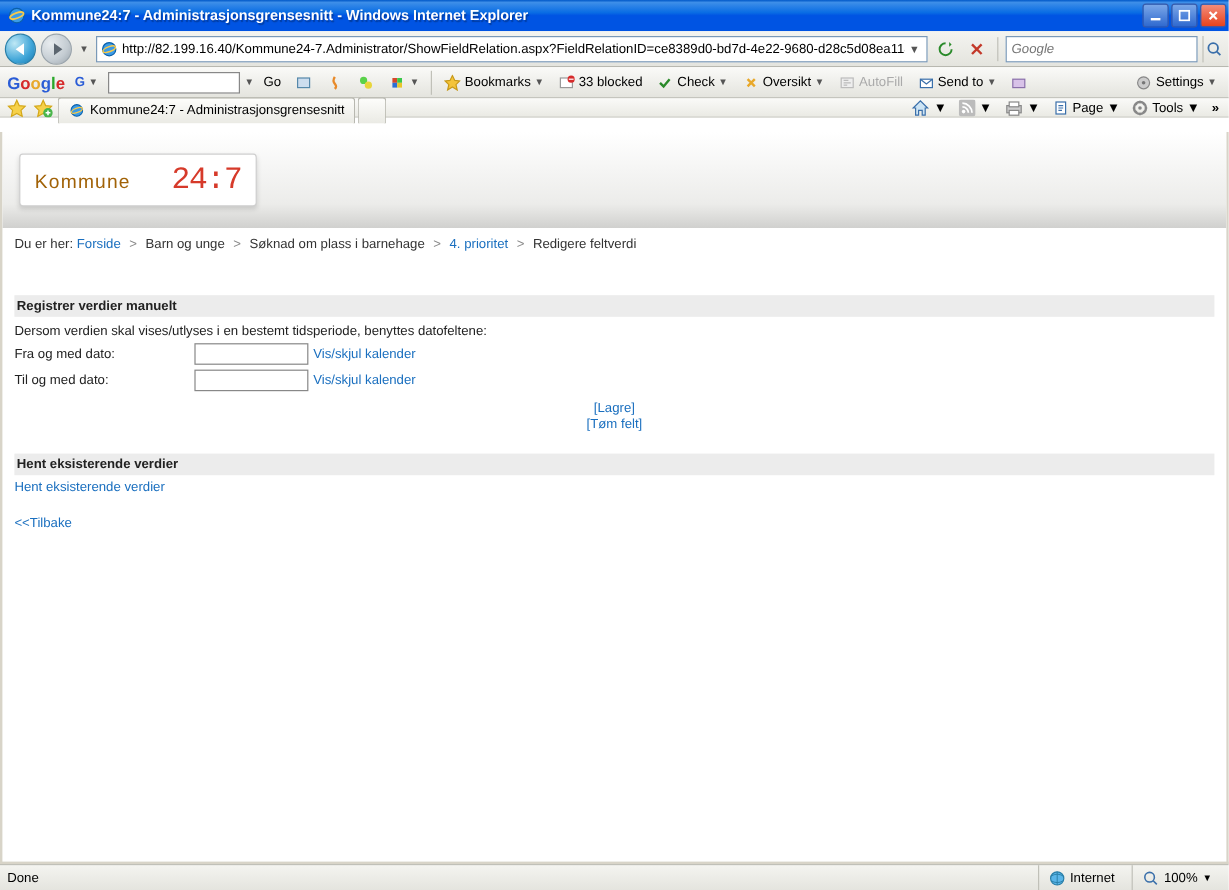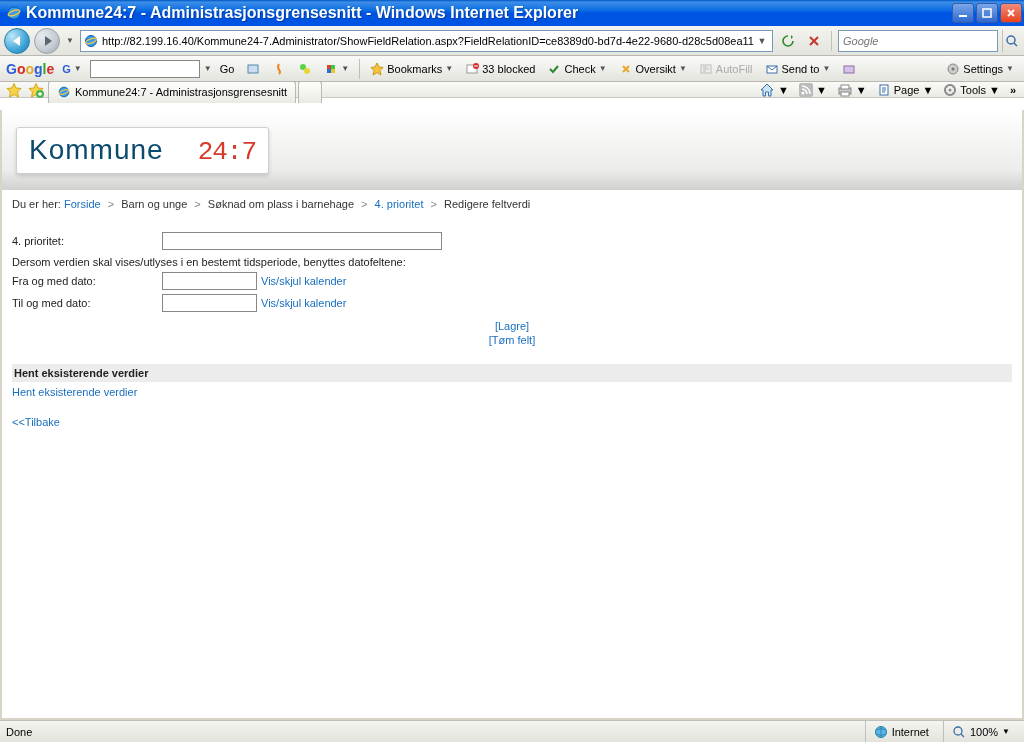--- a/index.html
+++ b/index.html
@@ -1,21 +1,21 @@
 <!DOCTYPE html>
 <html><head>
 <meta charset="utf-8">
 <style>
 * { margin: 0; padding: 0; box-sizing: border-box; }
 body { font-family: Tahoma, Arial, sans-serif; font-size: 11px; background: #fff; width: 1024px; height: 742px; overflow: hidden; position: relative; }
 
 
 .titlebar { height: 26px; background: linear-gradient(to bottom, #0058c8 0%, #3d8ee8 8%, #0a6de4 40%, #0054e3 50%, #0054e3 100%); display: flex; align-items: center; padding: 0 2px 0 6px; color: #fff; font-weight: bold; }
 .titlebar .ie-icon { width: 16px; height: 16px; margin-right: 4px; }
-.titlebar .title { flex: 1; font-size: 16px; text-shadow: 1px 1px 1px rgba(0,0,0,.3); }
+.titlebar .title { flex: 1; font-size: 12px; text-shadow: 1px 1px 1px rgba(0,0,0,.3); }
 .win-btns { display: flex; gap: 2px; }
 .win-btn { width: 22px; height: 20px; border: 1px solid #3a5aa8; border-radius: 3px; display: flex; align-items: center; justify-content: center; font-family: Arial; font-size: 12px; font-weight: bold; cursor: default; }
 .win-btn.min, .win-btn.max { background: linear-gradient(to bottom, #7ba7e8, #2f69cf); color: #fff; }
 .win-btn.close { background: linear-gradient(to bottom, #f28c7a, #e8421b); color: #fff; }
 
 
 .addr-row { height: 30px; background: linear-gradient(to bottom, #f4f4f0, #e4e4de); border-bottom: 1px solid #b8b8b0; display: flex; align-items: center; padding: 0 4px; gap: 4px; }
 .nav-circle { width: 26px; height: 26px; border-radius: 50%; background: radial-gradient(circle at 30% 30%, #bfe8f5, #3fa5d8 60%, #1879b0); border: 1px solid #2a7fa8; display: flex; align-items: center; justify-content: center; position: relative; }
 .nav-circle.fwd { background: radial-gradient(circle at 30% 30%, #e8ecef, #c4ccd2 60%, #9aa4ac); border-color: #9aa4ac; }
 .nav-arrow { width: 0; height: 0; border-top: 5px solid transparent; border-bottom: 5px solid transparent; }
@@ -46,21 +46,21 @@
 .fav-star { width: 20px; height: 20px; display: flex; align-items: center; justify-content: center; }
 .tab { height: 22px; background: linear-gradient(to bottom,#fdfdfb,#eaeae4); border: 1px solid #b8b8b0; border-bottom: none; border-radius: 3px 3px 0 0; display: flex; align-items: center; padding: 0 8px; gap: 4px; max-width: 300px; margin-top: 4px; }
 .tab.blank { width: 24px; padding: 0; justify-content: center; }
 .favbar .spacer { flex: 1; }
 .cmd-btn { padding: 2px 4px; display: flex; align-items: center; gap: 3px; }
 
 
 .content-wrap { position: absolute; top: 110px; bottom: 22px; left: 0; right: 0; border: 2px solid #d8d4c8; border-top: none; overflow: hidden; background: #fff; }
 .logo-area { height: 80px; background: linear-gradient(to bottom, #fff 0, #ececea 60px, #d0d0ce 80px); display: flex; align-items: center; padding-left: 14px; }
 .logo-box { background: #fff; border: 1px solid #cfcfcf; border-radius: 3px; padding: 6px 12px; box-shadow: 0 2px 4px rgba(0,0,0,.15); display: flex; align-items: baseline; gap: 2px; }
-.logo-k { font-family: Verdana, sans-serif; font-size: 28px; color: #0c4a6e; letter-spacing: 1px; }
+.logo-k { font-family: Verdana, sans-serif; font-size: 16px; color: #a16207; letter-spacing: 1px; }
 .logo-247 { font-family: "Courier New", monospace; font-size: 26px; color: #d63a2a; letter-spacing: -1px; margin-left: 32px; }
 .logo-admin { font-family: Verdana, sans-serif; font-size: 24px; color: #555; margin-left: 10px; }
 
 .breadcrumb { padding: 8px 10px; font-size: 11px; color: #333; }
 .breadcrumb a { color: #1a6fbf; text-decoration: none; }
 .bc-sep { color: #888; margin: 0 4px; }
 
 .page-body { padding: 10px; font-size: 11px; color: #222; }
 .section-header { font-weight: bold; background: #ececec; padding: 3px 2px; margin-top: 18px; margin-bottom: 4px; }
 .form-row { display: flex; align-items: center; margin: 4px 0; }
@@ -329,24 +329,21 @@
     <span>Barn og unge</span>
     <span class="bc-sep">&gt;</span>
     <span>Søknad om plass i barnehage</span>
     <span class="bc-sep">&gt;</span>
     <a href="#">4. prioritet</a>
     <span class="bc-sep">&gt;</span>
     <span>Redigere feltverdi</span>
   </div>
 
   <div class="page-body">
-    <div class="form-row">
-      <label>4. prioritet:</label>
-      <input type="text" class="inp-wide" style="">
-    </div>
+    <div class="section-header">Registrer verdier manuelt</div>
     <div class="hint">Dersom verdien skal vises/utlyses i en bestemt tidsperiode, benyttes datofeltene:</div>
     <div class="form-row">
       <label>Fra og med dato:</label>
       <input type="text" class="inp-narrow" style="">
       <span class="linkish" style="margin-left:4px;">Vis/skjul kalender</span>
     </div>
     <div class="form-row">
       <label>Til og med dato:</label>
       <input type="text" class="inp-narrow" style="">
       <span class="linkish" style="margin-left:4px;">Vis/skjul kalender</span>

